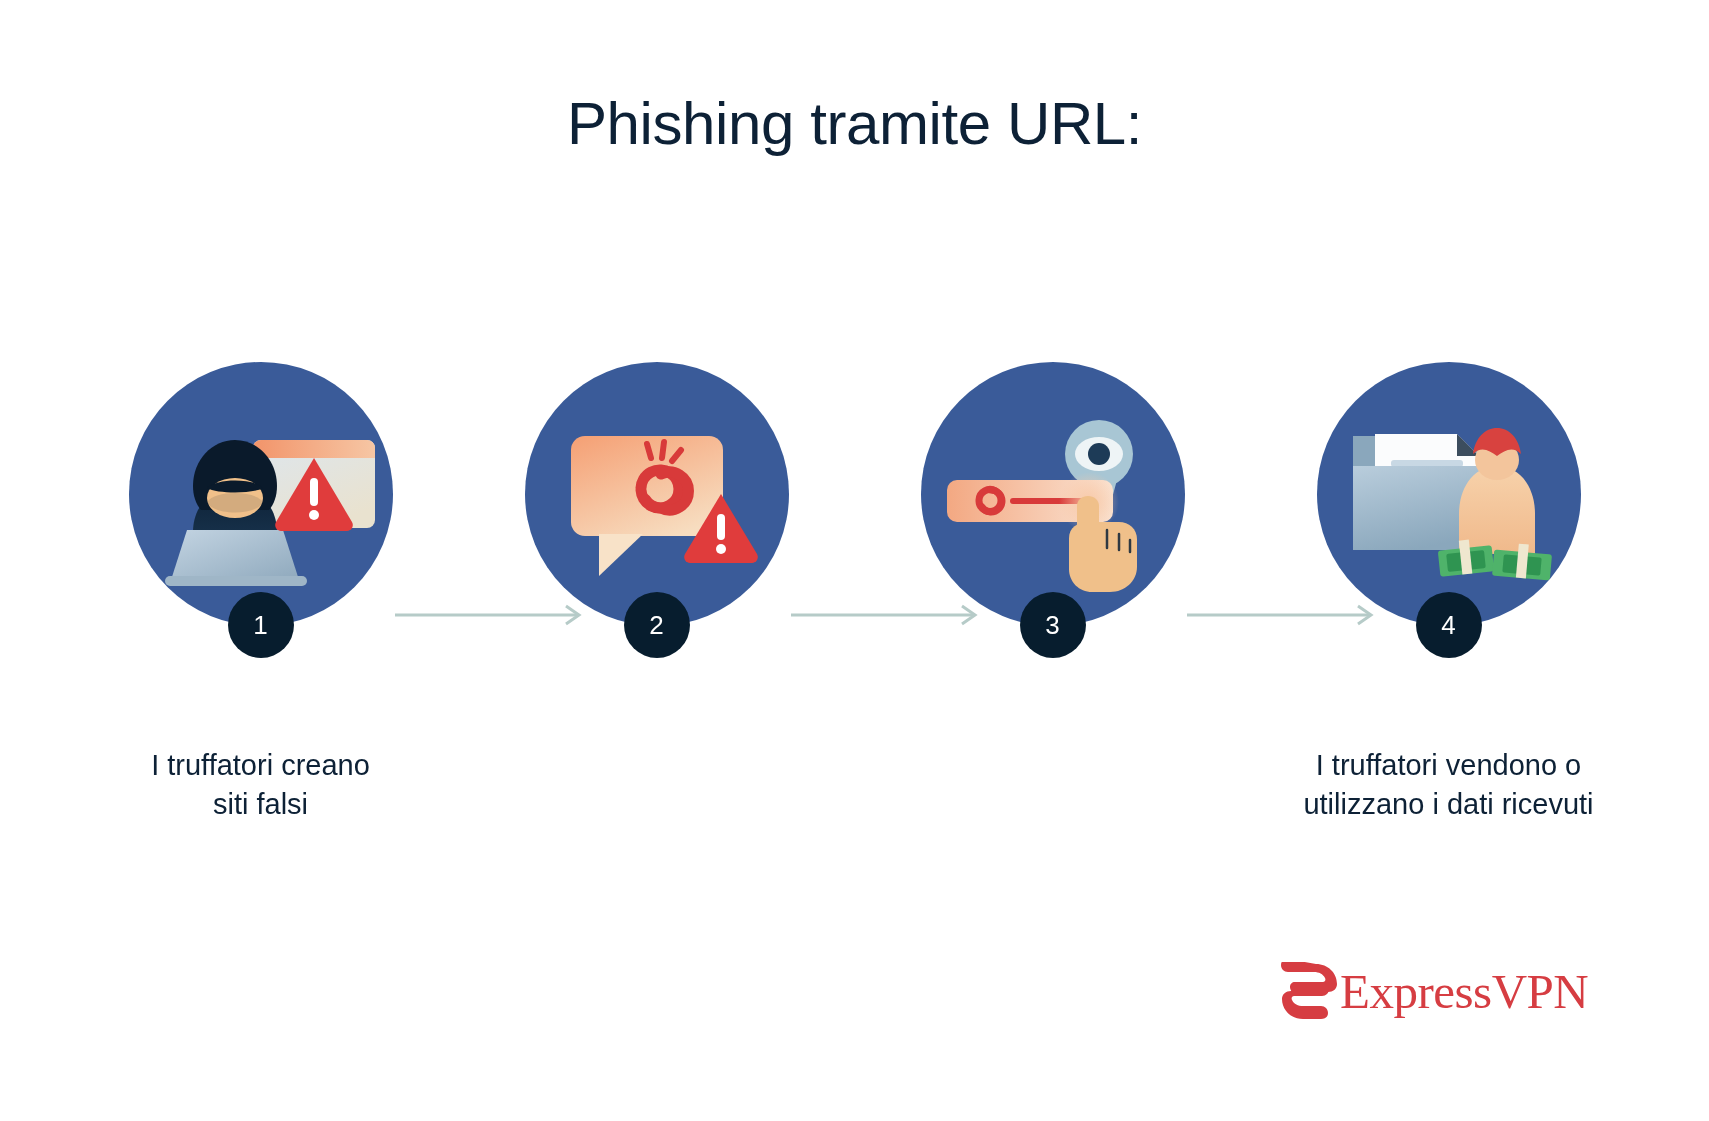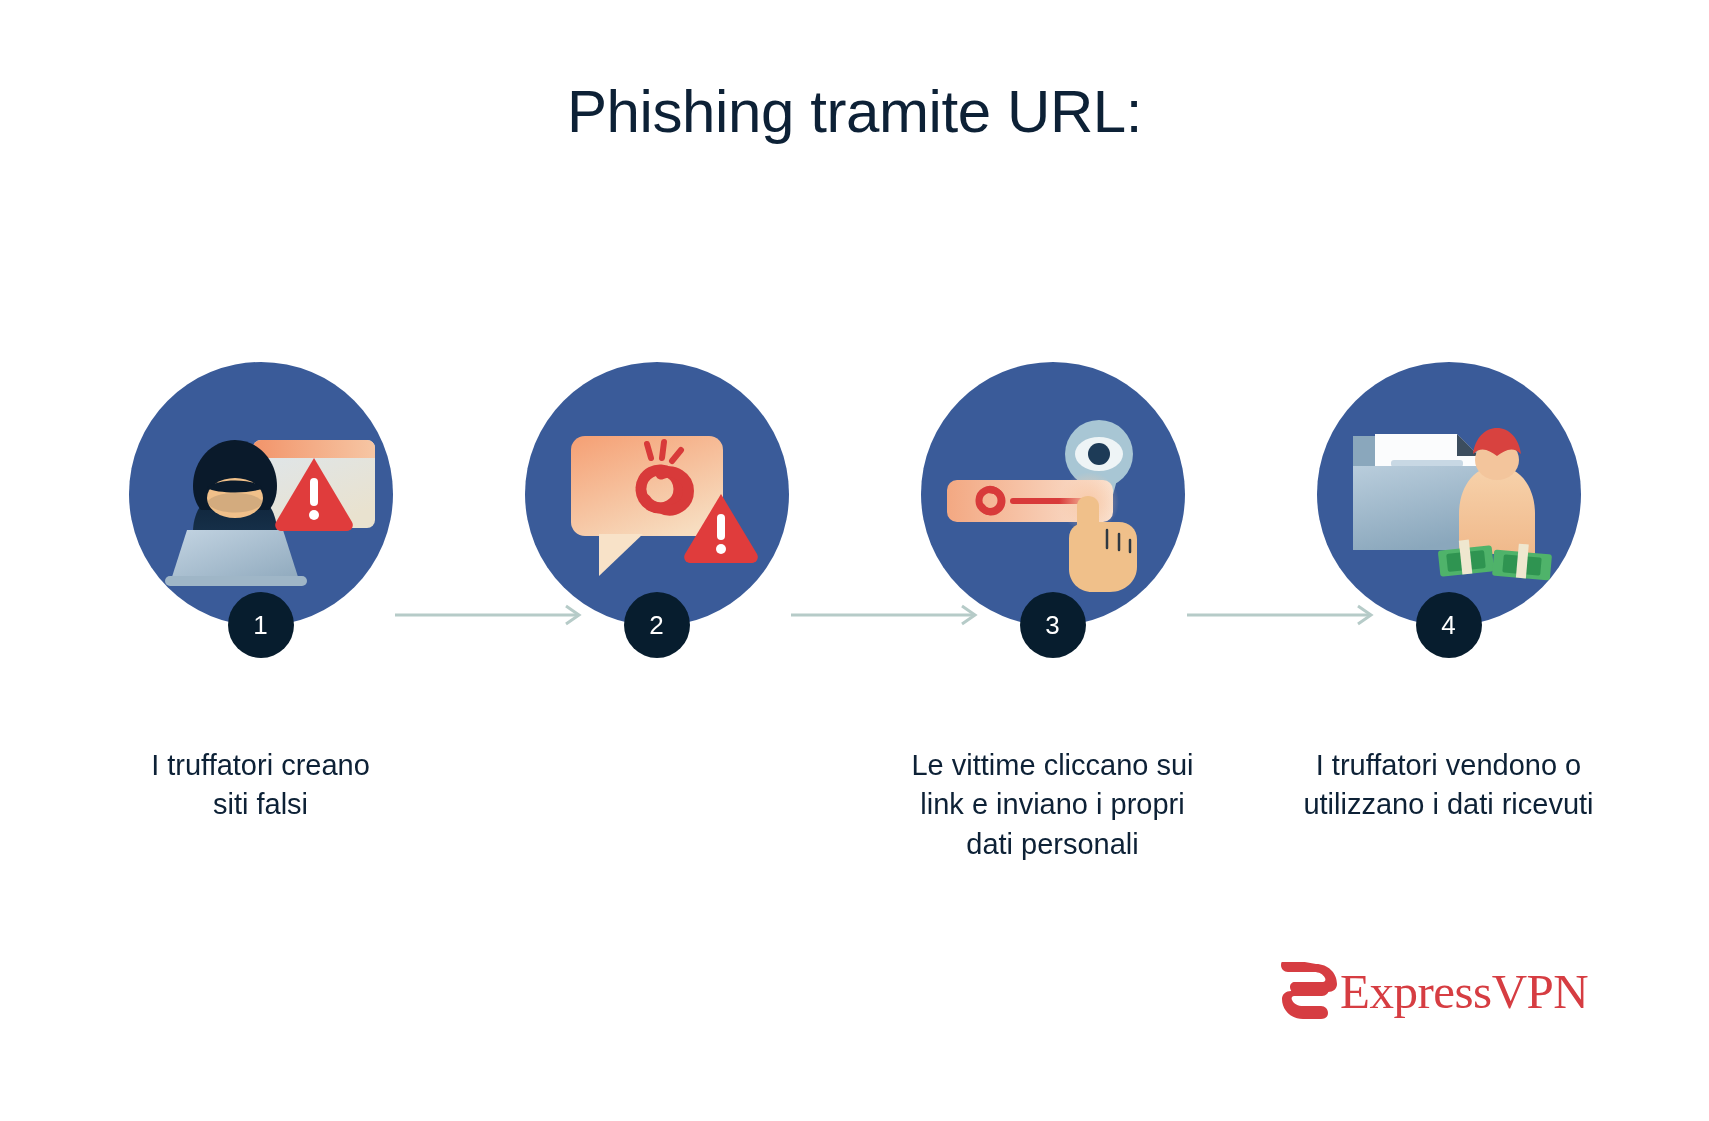--- a/index.html
+++ b/index.html
@@ -12,21 +12,21 @@
     height: 1121px;
     font-family: "Liberation Sans", sans-serif;
     color: #0d2136;
     position: relative;
     overflow: hidden;
   }
 
   
   #title-block {
     position: absolute;
-    top: 72px;
+    top: 84px;
     left: 0;
     width: 1709px;
     text-align: center;
   }
   .title-line {
     font-size: 60px;
     font-weight: 400;
     line-height: 1.32;
     letter-spacing: -0.4px;
     color: #0d2136;
@@ -256,23 +256,20 @@
         </svg>
       </div>
       <div class="badge">3</div>
       <div class="arrow" style="left:264px">
         <svg width="198" height="22" viewBox="0 0 198 22">
           <line x1="2" y1="11" x2="184" y2="11" stroke="#b6cbc8" stroke-width="3"></line>
           <polyline points="173,2 186,11 173,20" fill="none" stroke="#b6cbc8" stroke-width="3"></polyline>
         </svg>
       </div>
     </div>
-    <div class="caption">Le vittime cliccano sui
-link e inviano i propri
-dati personali</div>
   </div>
 
   <div class="step">
     <div class="circle-wrap">
       <div class="circle">
         <svg width="264" height="264" viewBox="0 0 264 264">
           <defs>
             <linearGradient id="g4fold" x1="0" y1="0" x2="0.4" y2="1">
               <stop offset="0" stop-color="#b9cddc"></stop>
               <stop offset="1" stop-color="#8aa7bc"></stop>

